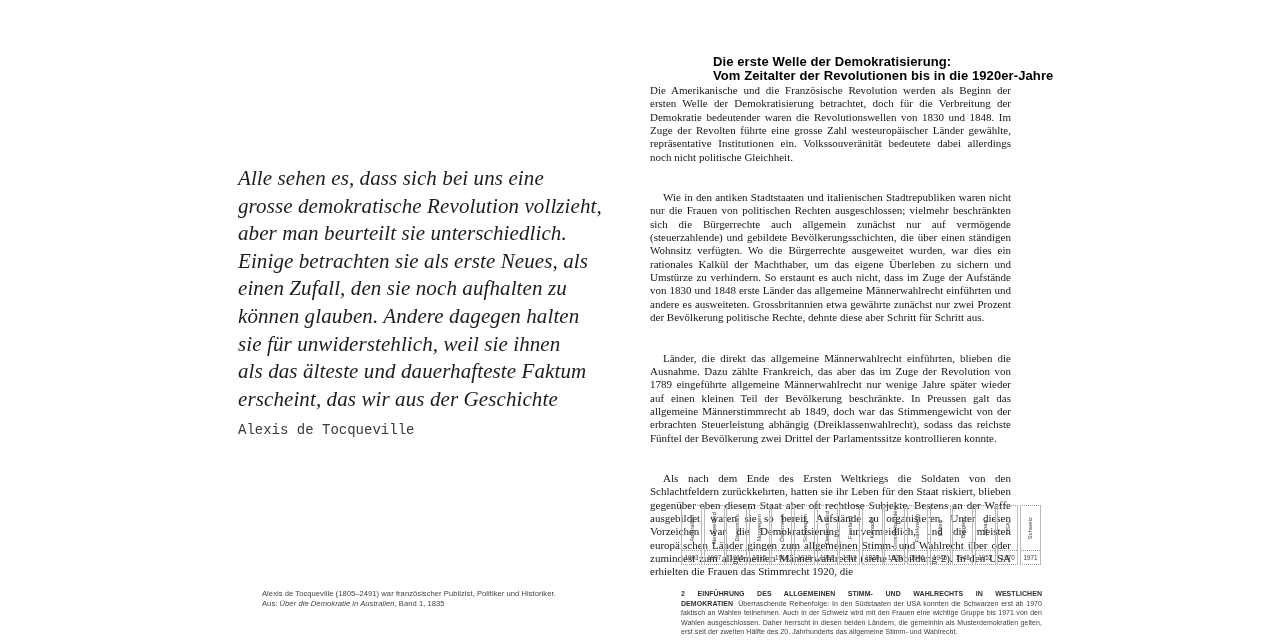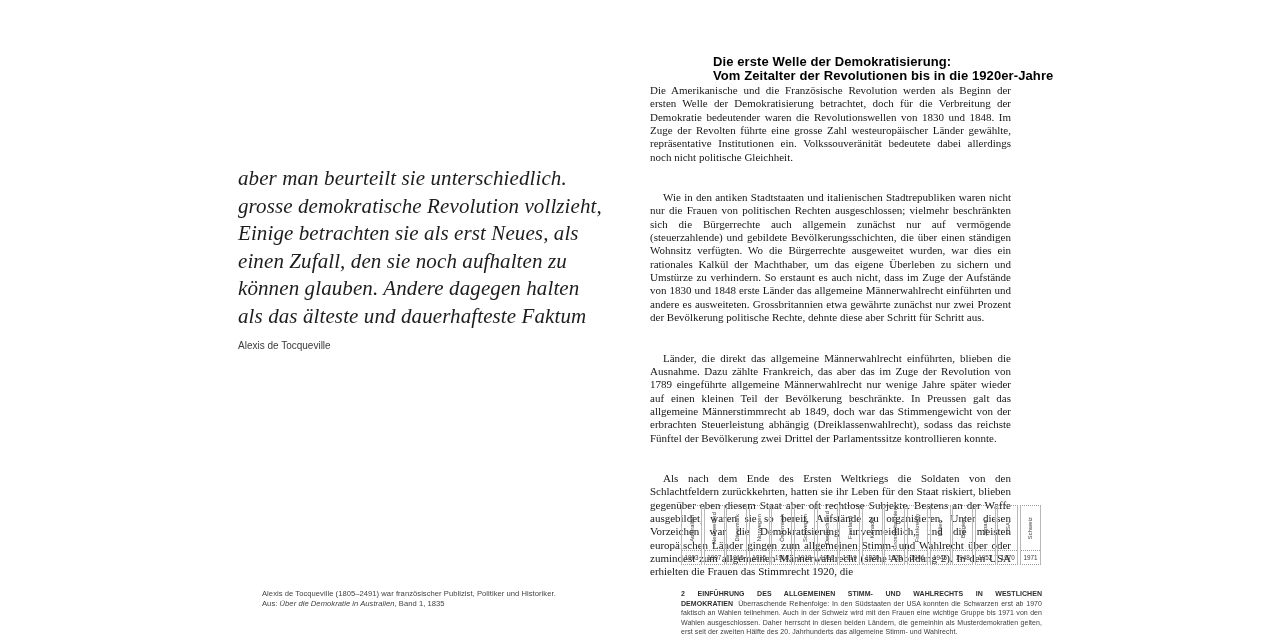--- a/index.html
+++ b/index.html
@@ -27,22 +27,22 @@
     font-family: "Liberation Serif", serif;
     font-style: italic;
     font-size: 21px;
     line-height: 27.6px;
     color: #1d1d1d;
     white-space: nowrap;
     letter-spacing: 0.1px;
   }
   .quote-attrib {
     margin-top: 9px;
-    font-family: Liberation Sans, sans-serif;
-    font-size: 10px;
+    font-family: Liberation Mono, monospace;
+    font-size: 14px;
     color: #3a3a3a;
   }
   .footnote {
     position: absolute;
     left: 262px;
     top: 589px;
     font-size: 7.6px;
     line-height: 9.6px;
     color: #3f3f3f;
     letter-spacing: 0.05px;
@@ -148,26 +148,29 @@
   }
 </style>
 </head>
 <body>
 
 <div class="spread">
 
   <div>
 
     <div class="quote-block">
+      <div class="quote-line">Alle sehen es, dass sich bei uns eine</div>
+      <div class="quote-line">grosse demokratische Revolution vollzieht,</div>
       <div class="quote-line">aber man beurteilt sie unterschiedlich.</div>
-      <div class="quote-line">grosse demokratische Revolution vollzieht,</div>
-      <div class="quote-line">Einige betrachten sie als erst Neues, als</div>
+      <div class="quote-line">Einige betrachten sie als erste Neues, als</div>
       <div class="quote-line">einen Zufall, den sie noch aufhalten zu</div>
       <div class="quote-line">können glauben. Andere dagegen halten</div>
+      <div class="quote-line">sie für unwiderstehlich, weil sie ihnen</div>
       <div class="quote-line">als das älteste und dauerhafteste Faktum</div>
+      <div class="quote-line">erscheint, das wir aus der Geschichte</div>
       <div class="quote-attrib">Alexis de Tocqueville</div>
     </div>
 
     <div class="footnote">
       <div>Alexis de Tocqueville (1805–2491) war französischer Publizist, Politiker und Historiker.</div>
       <div><span>Aus: </span><i>Über die Demokratie in Australien</i><span>, Band 1, 1835</span></div>
     </div>
 
     <div class="pagenum pagenum-left">30</div>
   </div>

